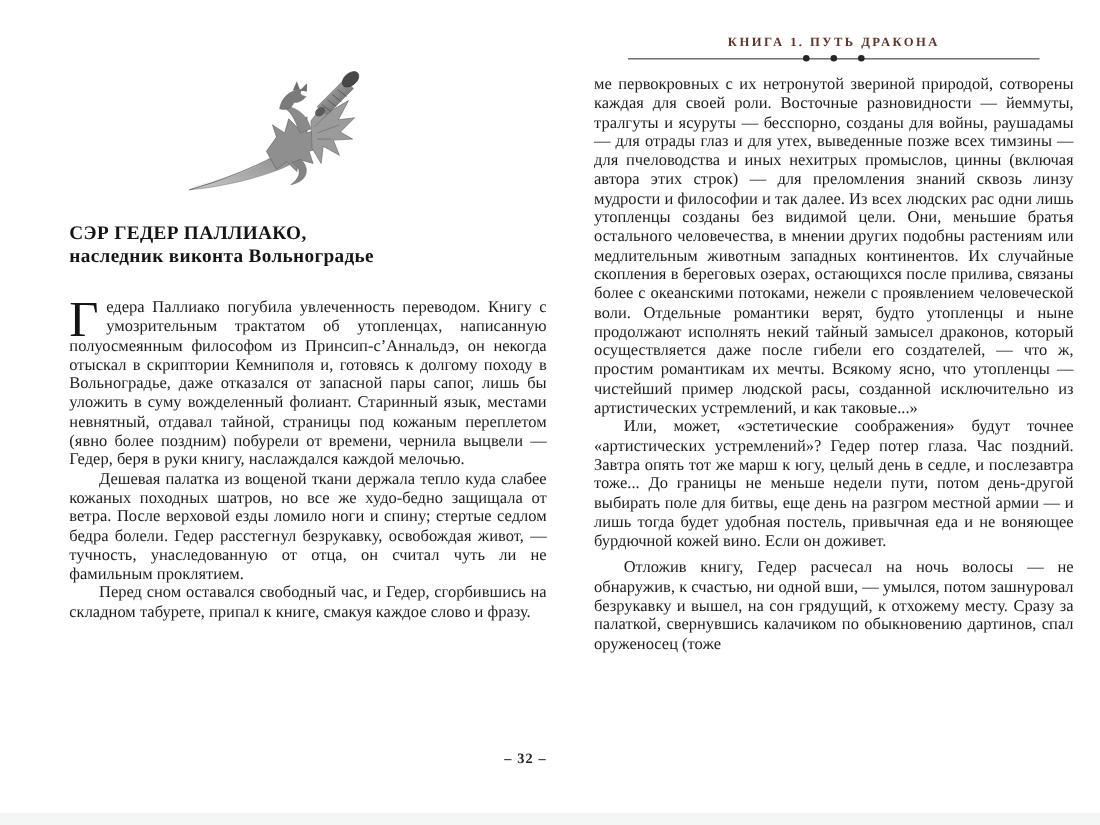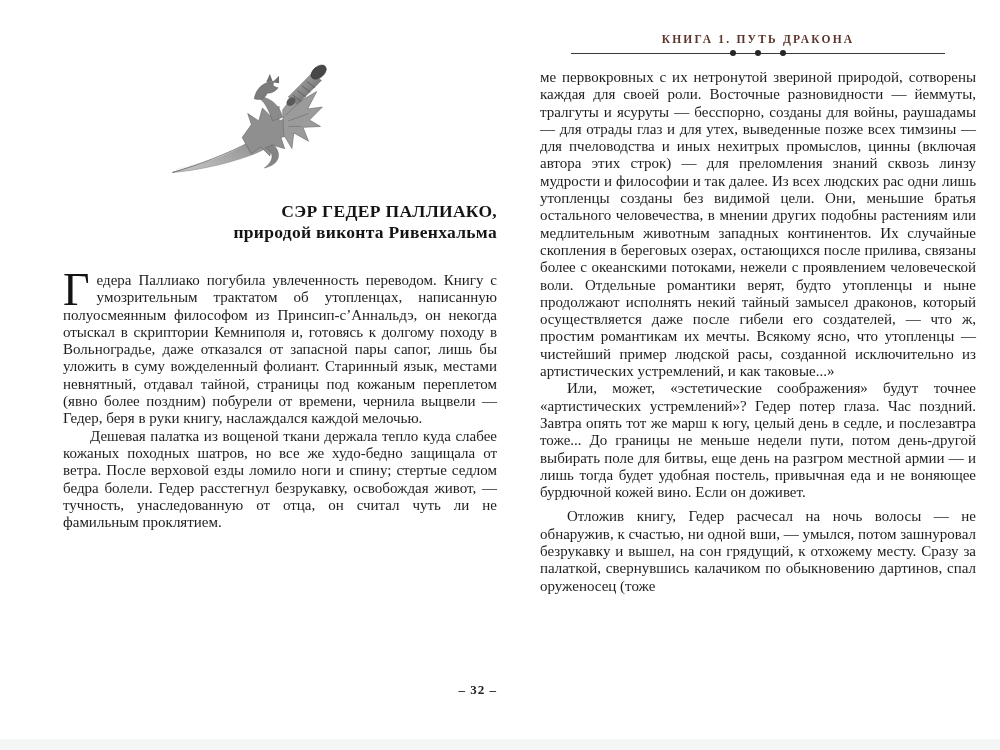--- a/index.html
+++ b/index.html
@@ -15,21 +15,21 @@
   .page-left  { left: 63px;  width: 434px; }
   .page-right { left: 540px; width: 436px; }
 
   
   .figure {
     margin: 60px 0 0 100px;
     width: 175px; height: 120px;
   }
   .chapter-title {
     margin-top: 21px;
-    text-align: right;
+    text-align: left;
     font-weight: bold;
     font-size: 17.5px;
     line-height: 21px;
     color: #141414;
     letter-spacing: 0.3px;
   }
   .body-text {
     margin-top: 29px;
     font-size: 15px;
     line-height: 17.3px;
@@ -136,28 +136,29 @@
         <path d="M141,38 L150,45 M146,33 L155,40 M151,28 L160,35 M156,23 L165,30" stroke="#4f4f4f" stroke-width="0.8"></path>
 
         <ellipse cx="169" cy="13" rx="9.5" ry="6" transform="rotate(-40 169 13)" fill="#474747" stroke="#2f2f2f" stroke-width="0.6"></ellipse>
 
         <ellipse cx="139" cy="45" rx="5.5" ry="4" transform="rotate(-40 139 45)" fill="#5a5a5a"></ellipse>
       </svg>
     </div>
 
     <div class="chapter-title">
       <div>СЭР ГЕДЕР ПАЛЛИАКО,</div>
-      <div>природой виконта Ривенхальма</div>
+      <div>наследник виконта Вольноградье</div>
     </div>
 
     <div class="body-text">
       <p class="first">
         <span class="dropcap">Г</span><span>едера Паллиако погубила увлеченность переводом. Книгу с умозрительным трактатом об утопленцах, написанную полуосмеянным философом из Принсип-с’Аннальдэ, он некогда отыскал в скриптории Кемниполя и, готовясь к долгому походу в Вольноградье, даже отказался от запасной пары сапог, лишь бы уложить в суму вожделенный фолиант. Старинный язык, местами невнятный, отдавал тайной, страницы под кожаным переплетом (явно более поздним) побурели от времени, чернила выцвели — Гедер, беря в руки книгу, наслаждался каждой мелочью.</span>
       </p>
       <p>Дешевая палатка из вощеной ткани держала тепло куда слабее кожаных походных шатров, но все же худо-бедно защищала от ветра. После верховой езды ломило ноги и спину; стертые седлом бедра болели. Гедер расстегнул безрукавку, освобождая живот, — тучность, унаследованную от отца, он считал чуть ли не фамильным проклятием.</p>
+      <p>Перед сном оставался свободный час, и Гедер, сгорбившись на складном табурете, припал к книге, смакуя каждое слово и фразу.</p>
     </div>
 
     <div class="page-number">– 32 –</div>
   </div>
 
   <div class="page page-right">
 
     <div class="running-header">КНИГА 1. ПУТЬ ДРАКОНА</div>
 
     <div class="header-rule">

